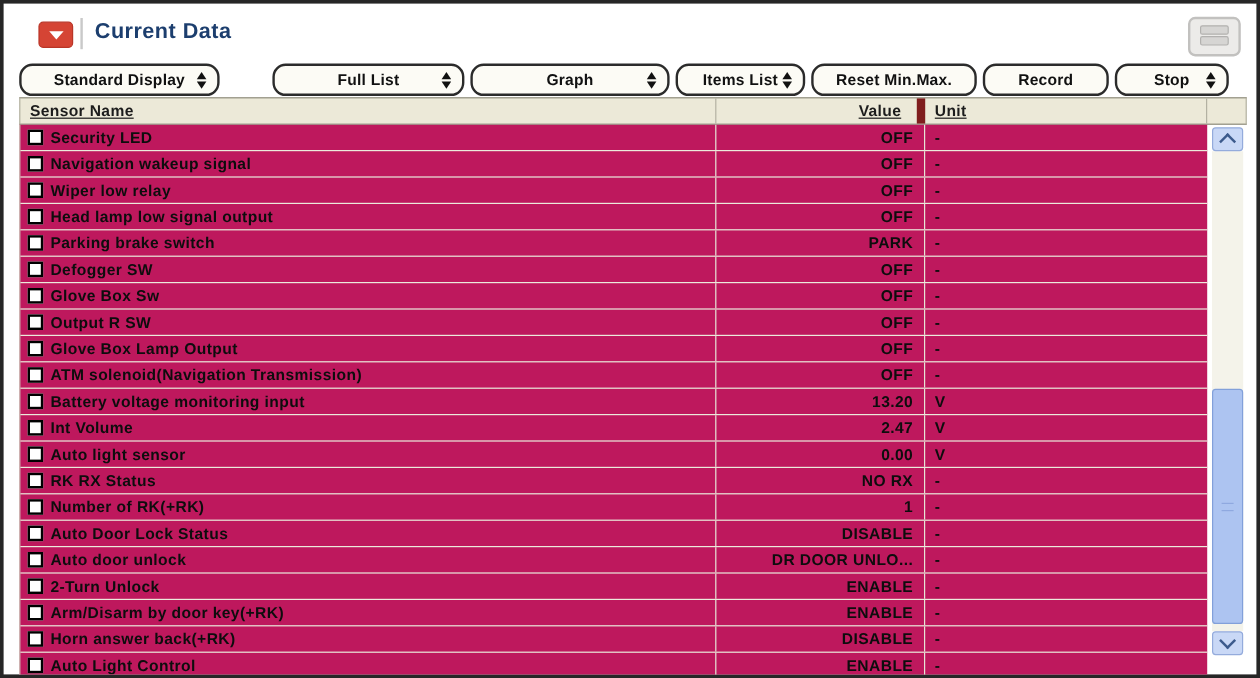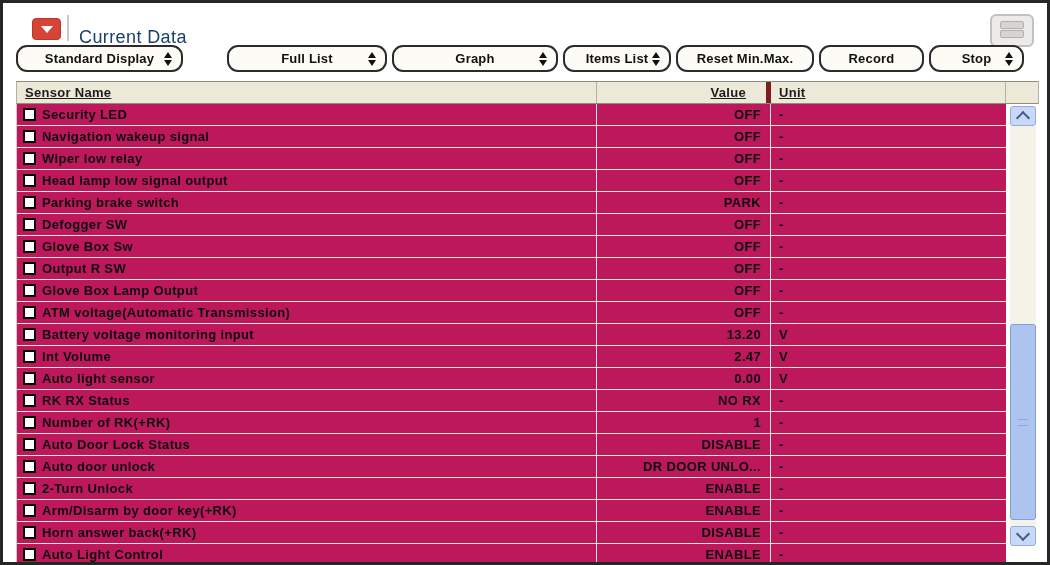--- a/index.html
+++ b/index.html
@@ -7,30 +7,30 @@
   .frame{position:relative;width:1050px;height:565px;box-sizing:border-box;
          border:3px solid #262626;background:#ffffff;overflow:hidden;}
 
   
   .titlebar{position:absolute;top:10px;left:0;width:100%;height:32px;}
   .drop-btn{position:absolute;left:29px;top:5px;width:27px;height:20px;background:#d54434;
             border:1px solid #b93527;border-radius:4px;cursor:pointer;}
   .drop-btn .wtri{position:absolute;left:50%;top:50%;margin:-3px 0 0 -6px;width:0;height:0;
             border-left:6px solid transparent;border-right:6px solid transparent;border-top:7px solid #fff;}
   .title-divider{position:absolute;left:64px;top:2px;width:2px;height:26px;background:#c9c9c9;}
-  .page-title{position:absolute;left:76px;top:14px;font-size:18px;font-weight:normal;
+  .page-title{position:absolute;left:76px;top:3px;font-size:18px;font-weight:bold;
               color:#1c3e6e;letter-spacing:.4px;}
   .print-btn{position:absolute;right:13px;top:1px;width:40px;height:29px;background:#ecebe9;
              border:2px solid #c2c1bf;border-radius:6px;cursor:pointer;}
   .print-btn .slot{position:absolute;left:8px;right:8px;height:6px;background:#d6d5d3;
              border:1px solid #b2b1af;border-radius:2px;}
   .print-btn .slot.s1{top:5px;} .print-btn .slot.s2{top:14px;}
 
   
-  .toolbar{position:absolute;top:42px;left:13px;height:27px;display:flex;gap:5px;}
+  .toolbar{position:absolute;top:50px;left:13px;height:27px;display:flex;gap:5px;}
   .tbtn{position:relative;box-sizing:border-box;height:27px;background:#fcfbf5;
         border:2px solid #2b2b2b;border-radius:11px;font-family:"Liberation Sans",sans-serif;
         font-size:13px;font-weight:bold;color:#111;display:flex;align-items:center;
         justify-content:center;padding:0 10px;cursor:pointer;letter-spacing:.2px;}
   .tbtn.b0{width:167px;} .tbtn.b1{width:160px;margin-left:39px;} .tbtn.b2{width:166px;justify-content:center;} .tbtn.b3{width:108px;}
   .tbtn.b4{width:138px;} .tbtn.b5{width:105px;} .tbtn.b6{width:95px;}
   .tbtn .tlabel{white-space:nowrap;}
   .spin{position:absolute;right:9px;top:50%;transform:translateY(-50%);
         display:flex;flex-direction:column;gap:2px;}
   .spin .tu{width:0;height:0;border-left:4px solid transparent;border-right:4px solid transparent;
@@ -38,21 +38,21 @@
   .spin .td{width:0;height:0;border-left:4px solid transparent;border-right:4px solid transparent;
         border-top:6px solid #111;display:block;}
 
   
   .table-header{position:absolute;top:78px;left:13px;width:1023px;height:23px;box-sizing:border-box;
         background:#ece9d8;border-top:1px solid #8f8d7e;border-bottom:1px solid #8f8d7e;
         border-left:1px solid #b3b1a2;border-right:1px solid #b3b1a2;
         display:flex;font-size:13px;font-weight:bold;color:#1c1c1c;letter-spacing:.3px;}
   .th{box-sizing:border-box;height:100%;display:flex;align-items:center;text-decoration:underline;}
   .th.name{width:580px;padding-left:8px;border-right:1px solid #b3b1a2;}
-  .th.value{width:174px;justify-content:flex-end;padding-right:20px;border-right:5px solid #7f1d1d;}
+  .th.value{width:174px;justify-content:flex-end;padding-right:13px;border-right:7px solid #7f1d1d;}
   .th.unit{width:235px;padding-left:8px;border-right:1px solid #b3b1a2;}
   .th.scroll-stub{flex:1;}
 
   .table-body{position:absolute;top:101px;left:13px;width:990px;box-sizing:border-box;
         border-left:1px solid #cfcdbd;background:#be185d;}
   .row{display:flex;height:21px;line-height:21px;border-bottom:1px solid #eceadb;
         font-size:13px;font-weight:bold;color:#0d0d0d;cursor:default;}
   .cell{box-sizing:border-box;height:100%;overflow:hidden;white-space:nowrap;}
   .cell.name{width:580px;display:flex;align-items:center;border-right:1px solid #e7e5d6;
         letter-spacing:.35px;}
@@ -215,21 +215,21 @@
         <span class="cell name">
           <span class="cb"></span>
           <span>Glove Box Lamp Output</span>
         </span>
         <span class="cell val">OFF</span>
         <span class="cell unit">-</span>
       </div>
       <div class="row">
         <span class="cell name">
           <span class="cb"></span>
-          <span>ATM voltage(Automatic Transmission)</span>
+          <span>ATM solenoid(Navigation Transmission)</span>
         </span>
         <span class="cell val">OFF</span>
         <span class="cell unit">-</span>
       </div>
       <div class="row">
         <span class="cell name">
           <span class="cb"></span>
           <span>Battery voltage monitoring input</span>
         </span>
         <span class="cell val">13.20</span>

